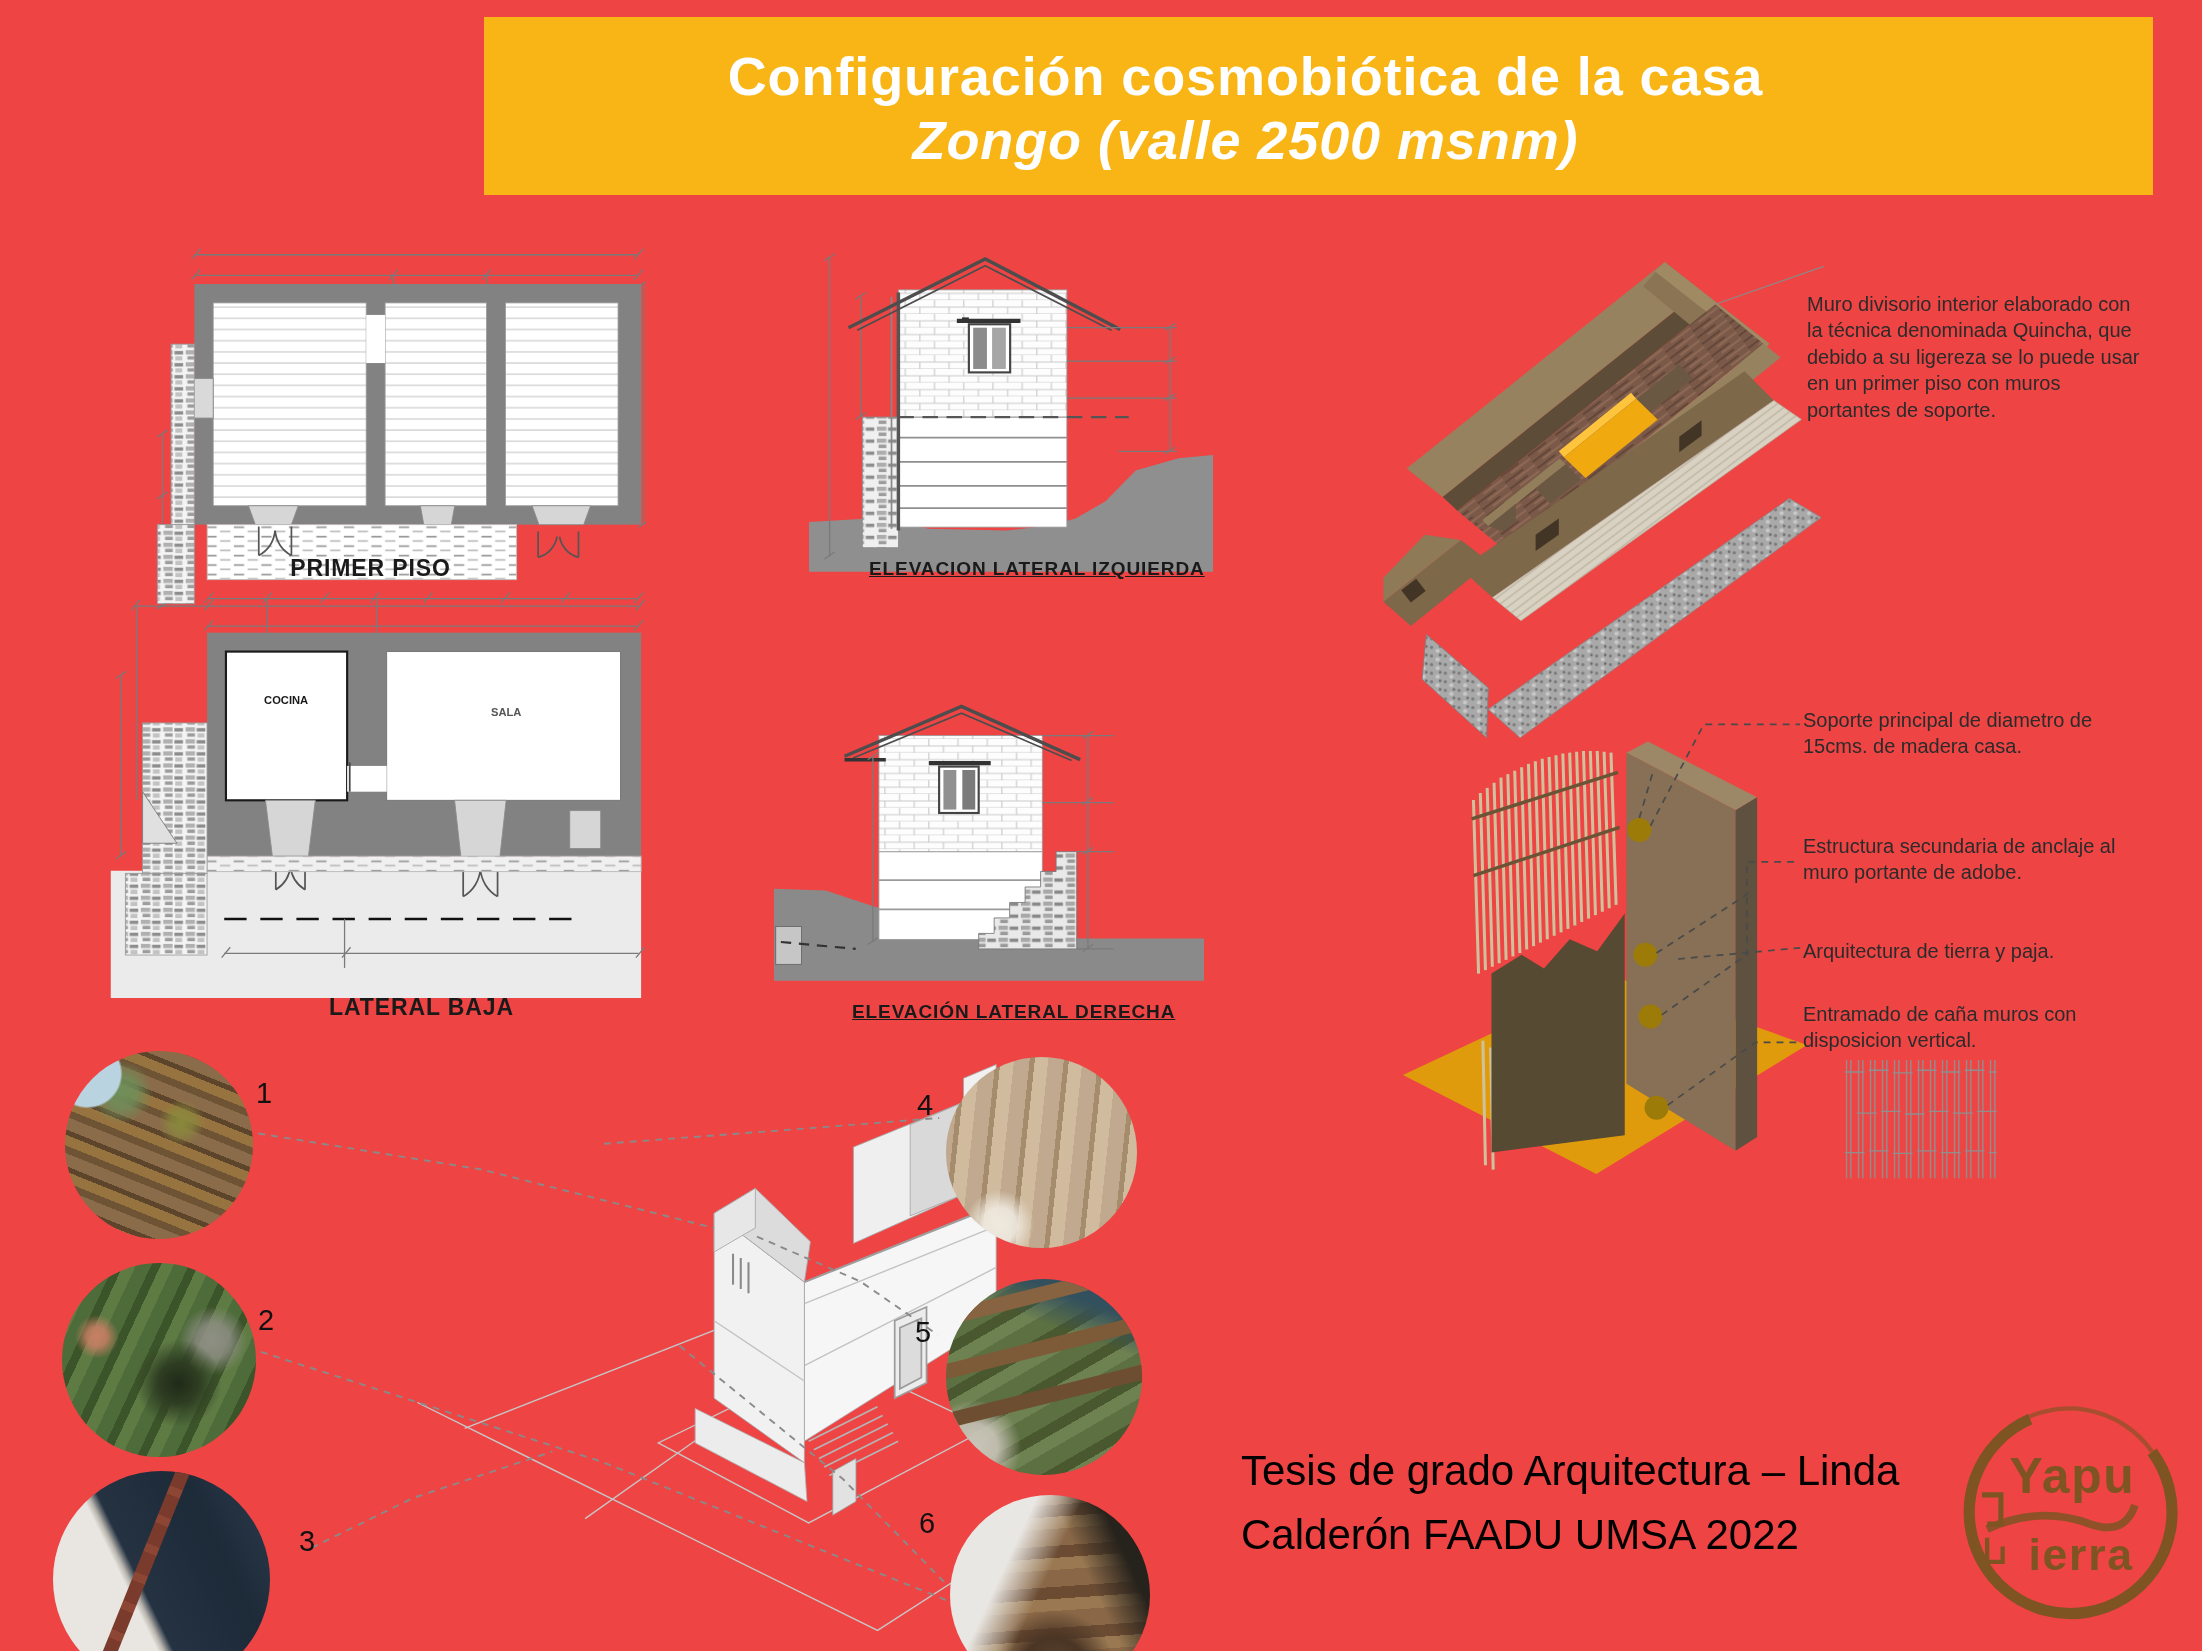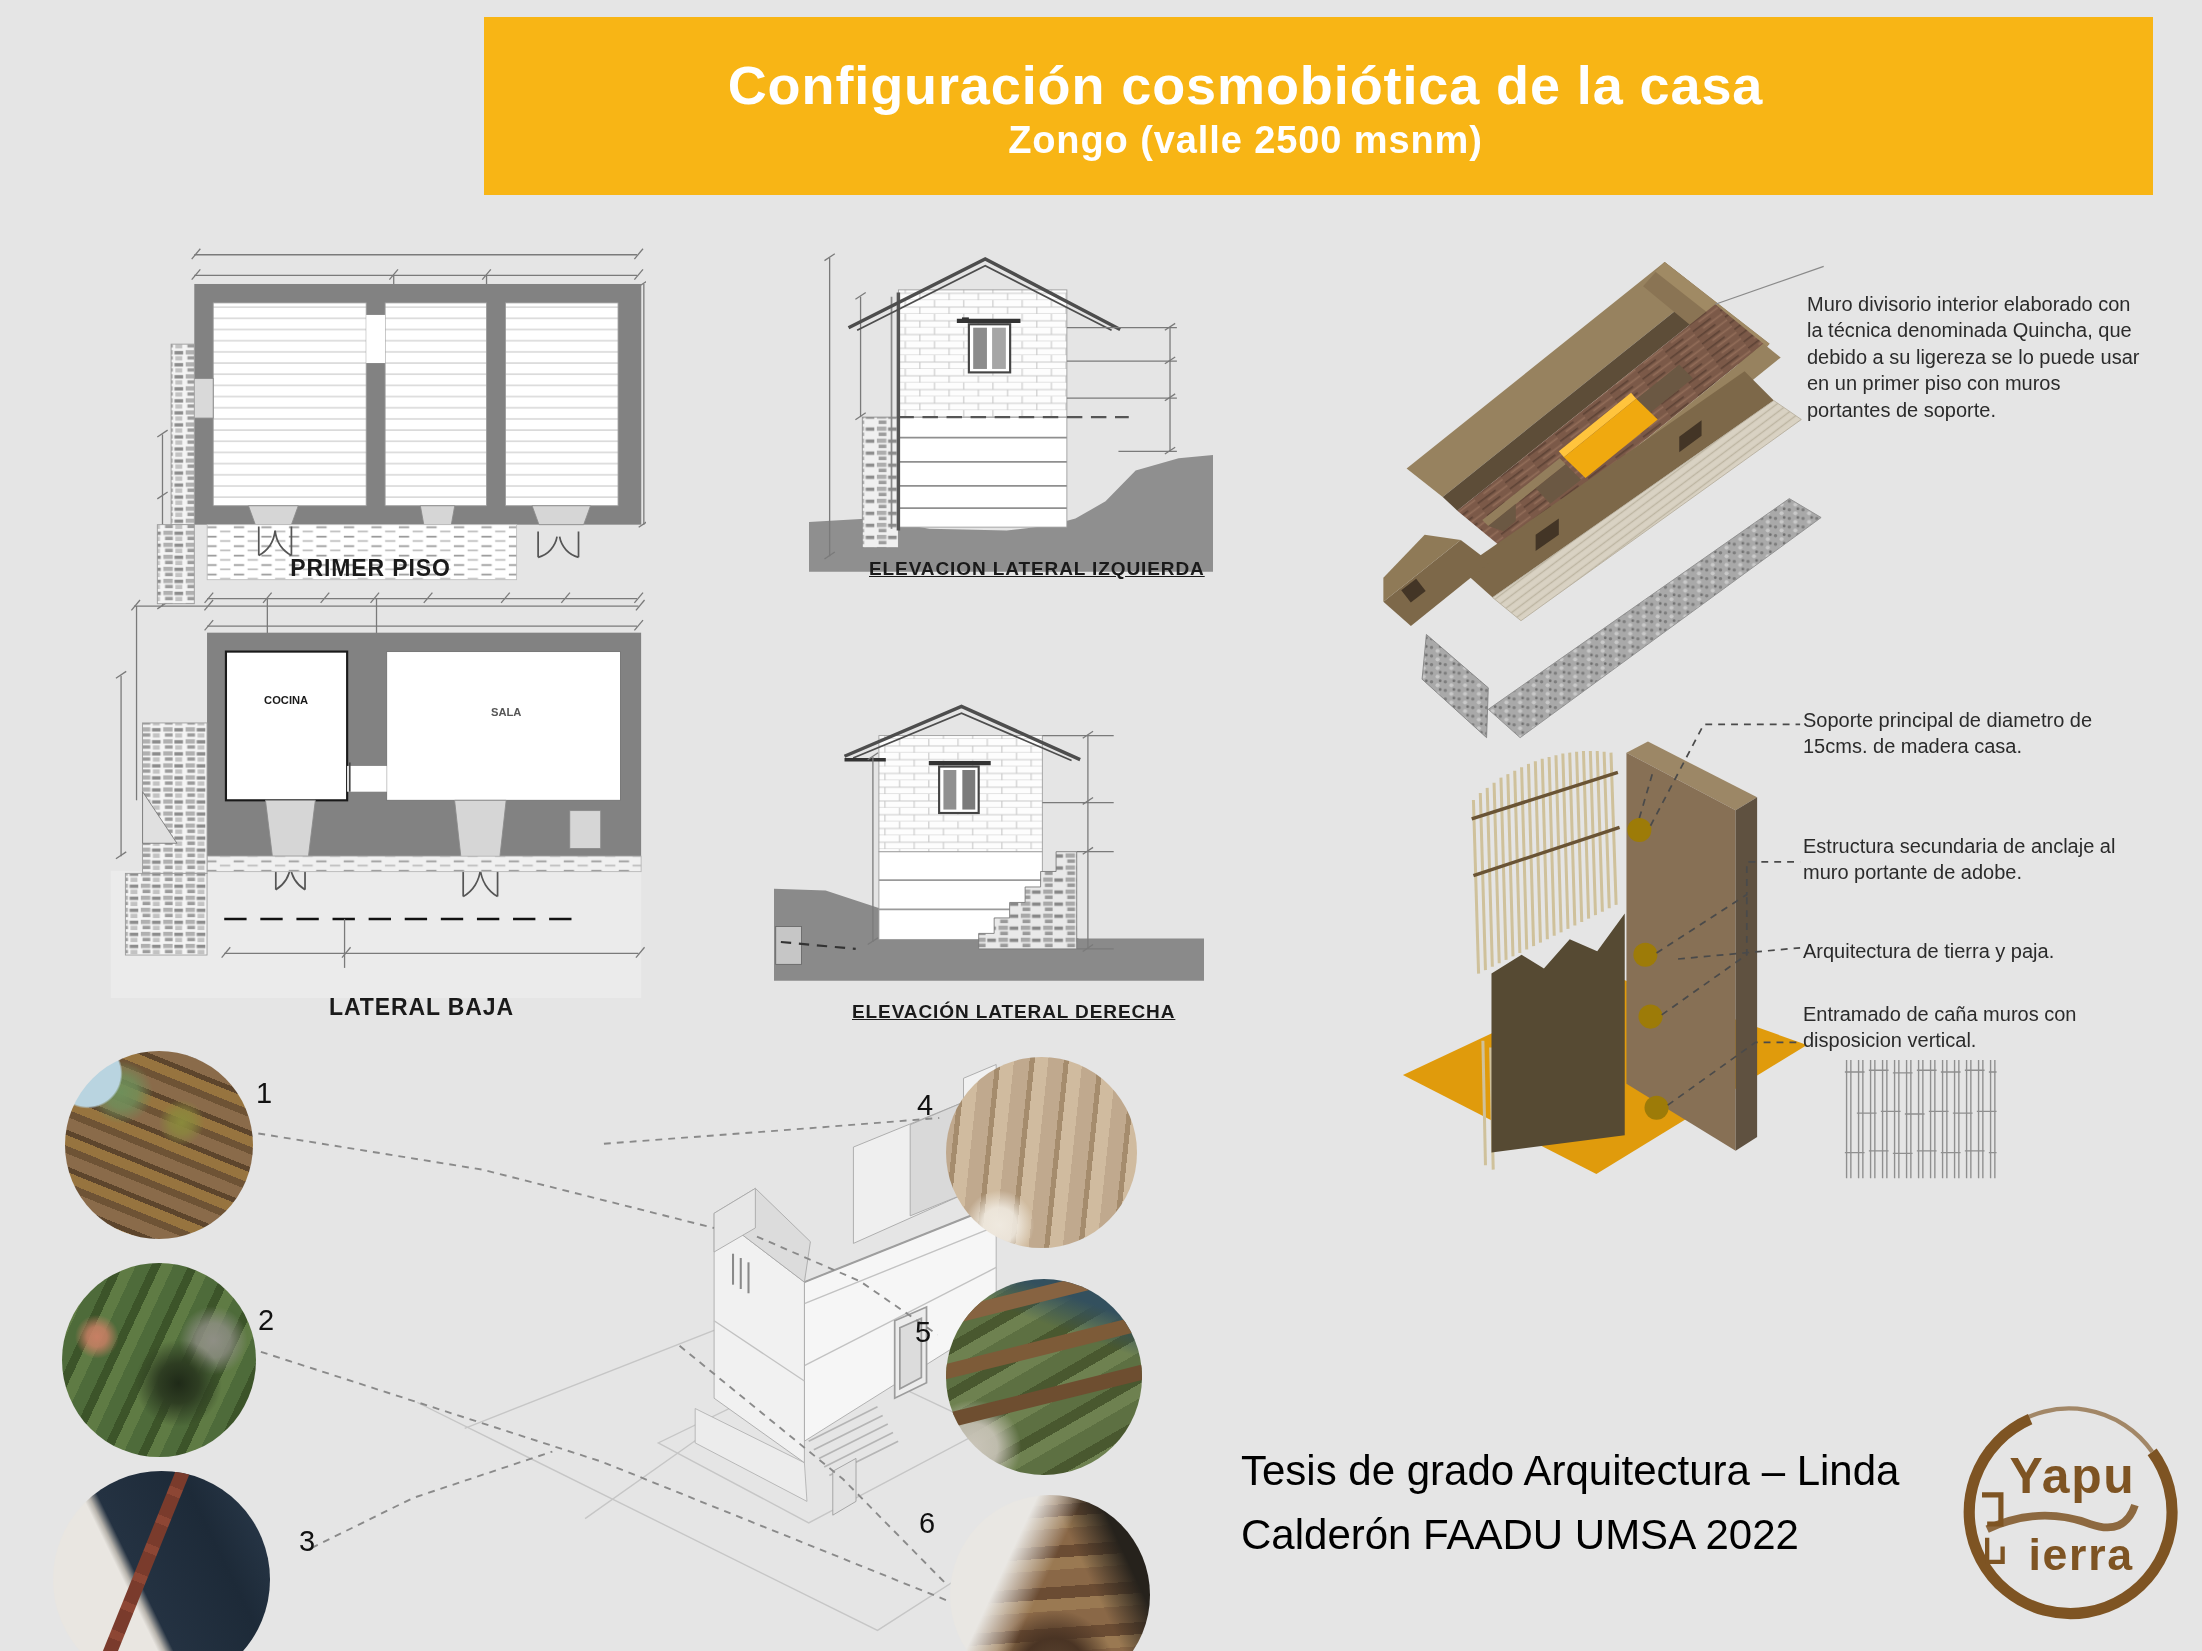--- a/index.html
+++ b/index.html
@@ -1,25 +1,25 @@
 <!DOCTYPE html>
 <html style="font-size:13.8px"><head>
 <meta charset="utf-8">
 <style>
   html,body{margin:0;padding:0;background:#ffffff;}
-  #stage{position:relative;width:2203px;height:1652px;background:#e5e5e5;overflow:hidden;
+  #stage{position:relative;width:2203px;height:1652px;background:#ef4444;overflow:hidden;
          font-family:"Liberation Sans", sans-serif;}
   .abs{position:absolute;}
 
   
   #banner{left:484px;top:17px;width:1669px;height:178px;background:#F8B515;
           display:flex;flex-direction:column;justify-content:center;align-items:center;
           padding-right:146px;box-sizing:border-box;}
   #banner .t1{color:#fff;font-size:54px;font-weight:800;letter-spacing:0.9px;line-height:1.3;}
-  #banner .t2{color:#fff;font-size:38px;font-weight:800;letter-spacing:0.9px;line-height:1.1;}
+  #banner .t2{color:#fff;font-size:54px;font-weight:800;font-style:italic;letter-spacing:0.9px;line-height:1.1;}
 
   
   .cap{color:#1a1a1a;font-weight:800;text-align:center;white-space:nowrap;}
   .cap.big{font-size:23px;letter-spacing:0.9px;}
   .cap.small{font-size:19px;letter-spacing:0.9px;text-decoration:underline;}
 
   
   .anno{color:#2b2b2b;font-size:20px;line-height:1.32;width:344px;}
 
   

